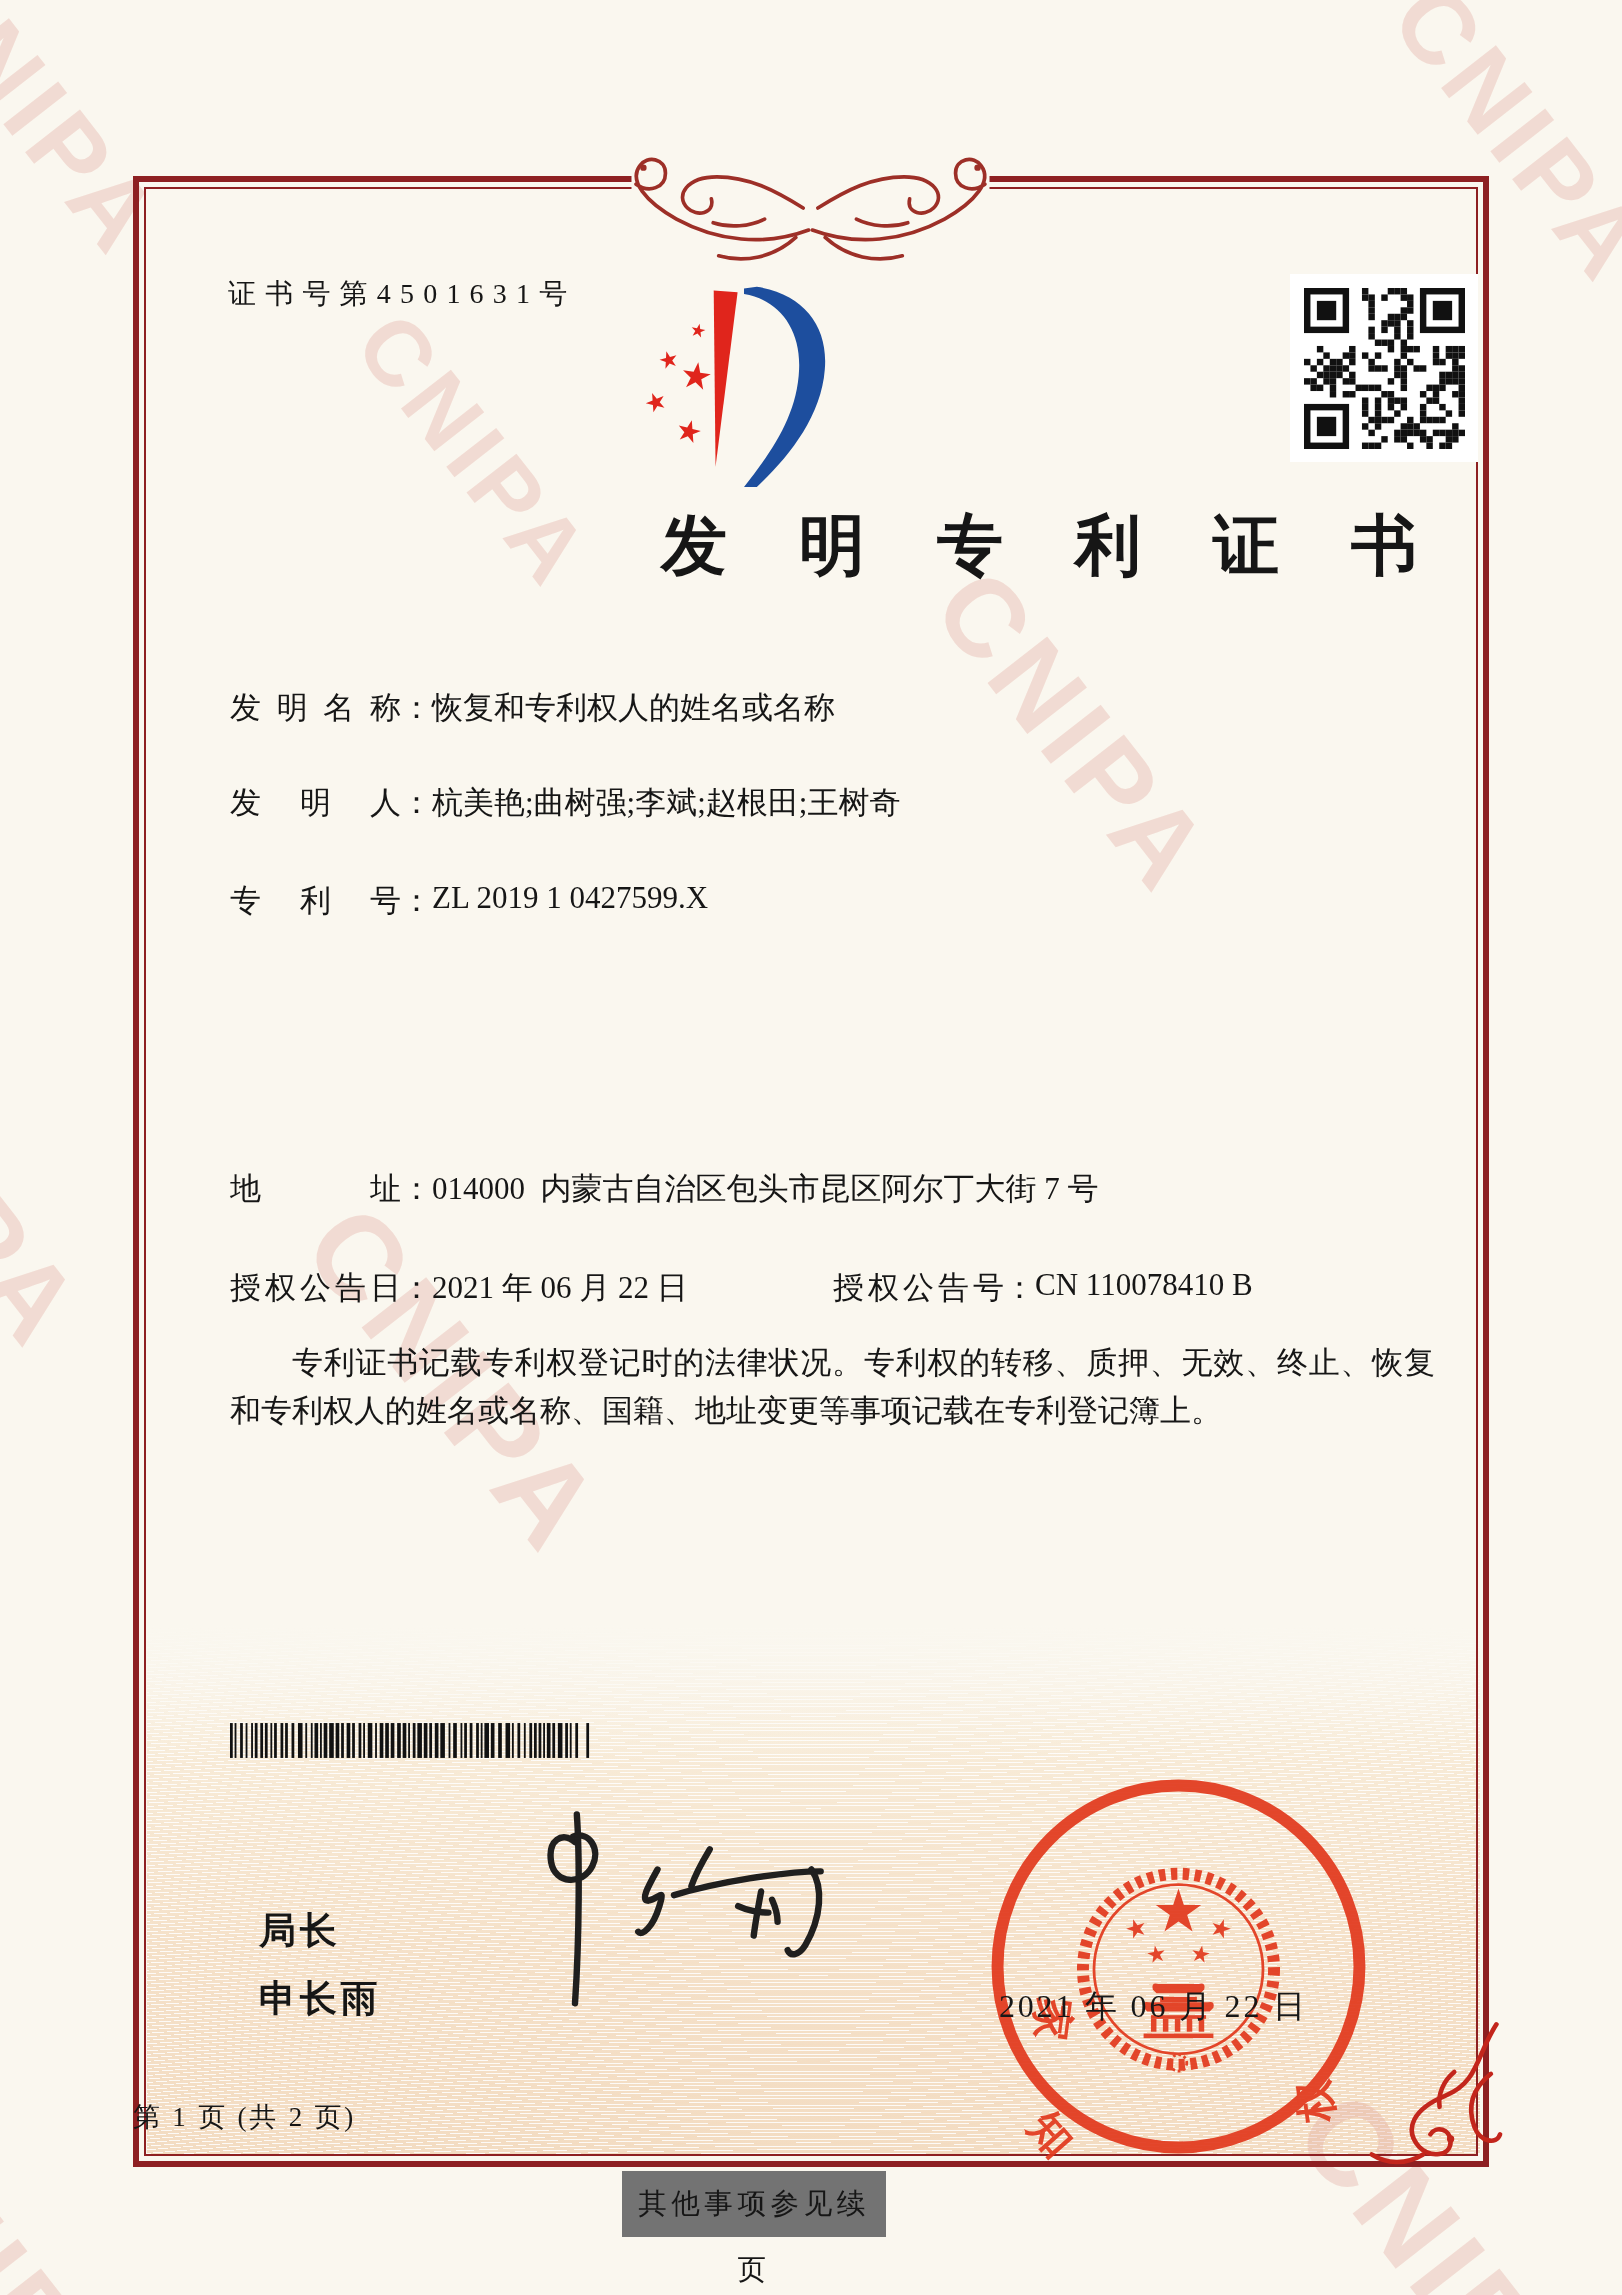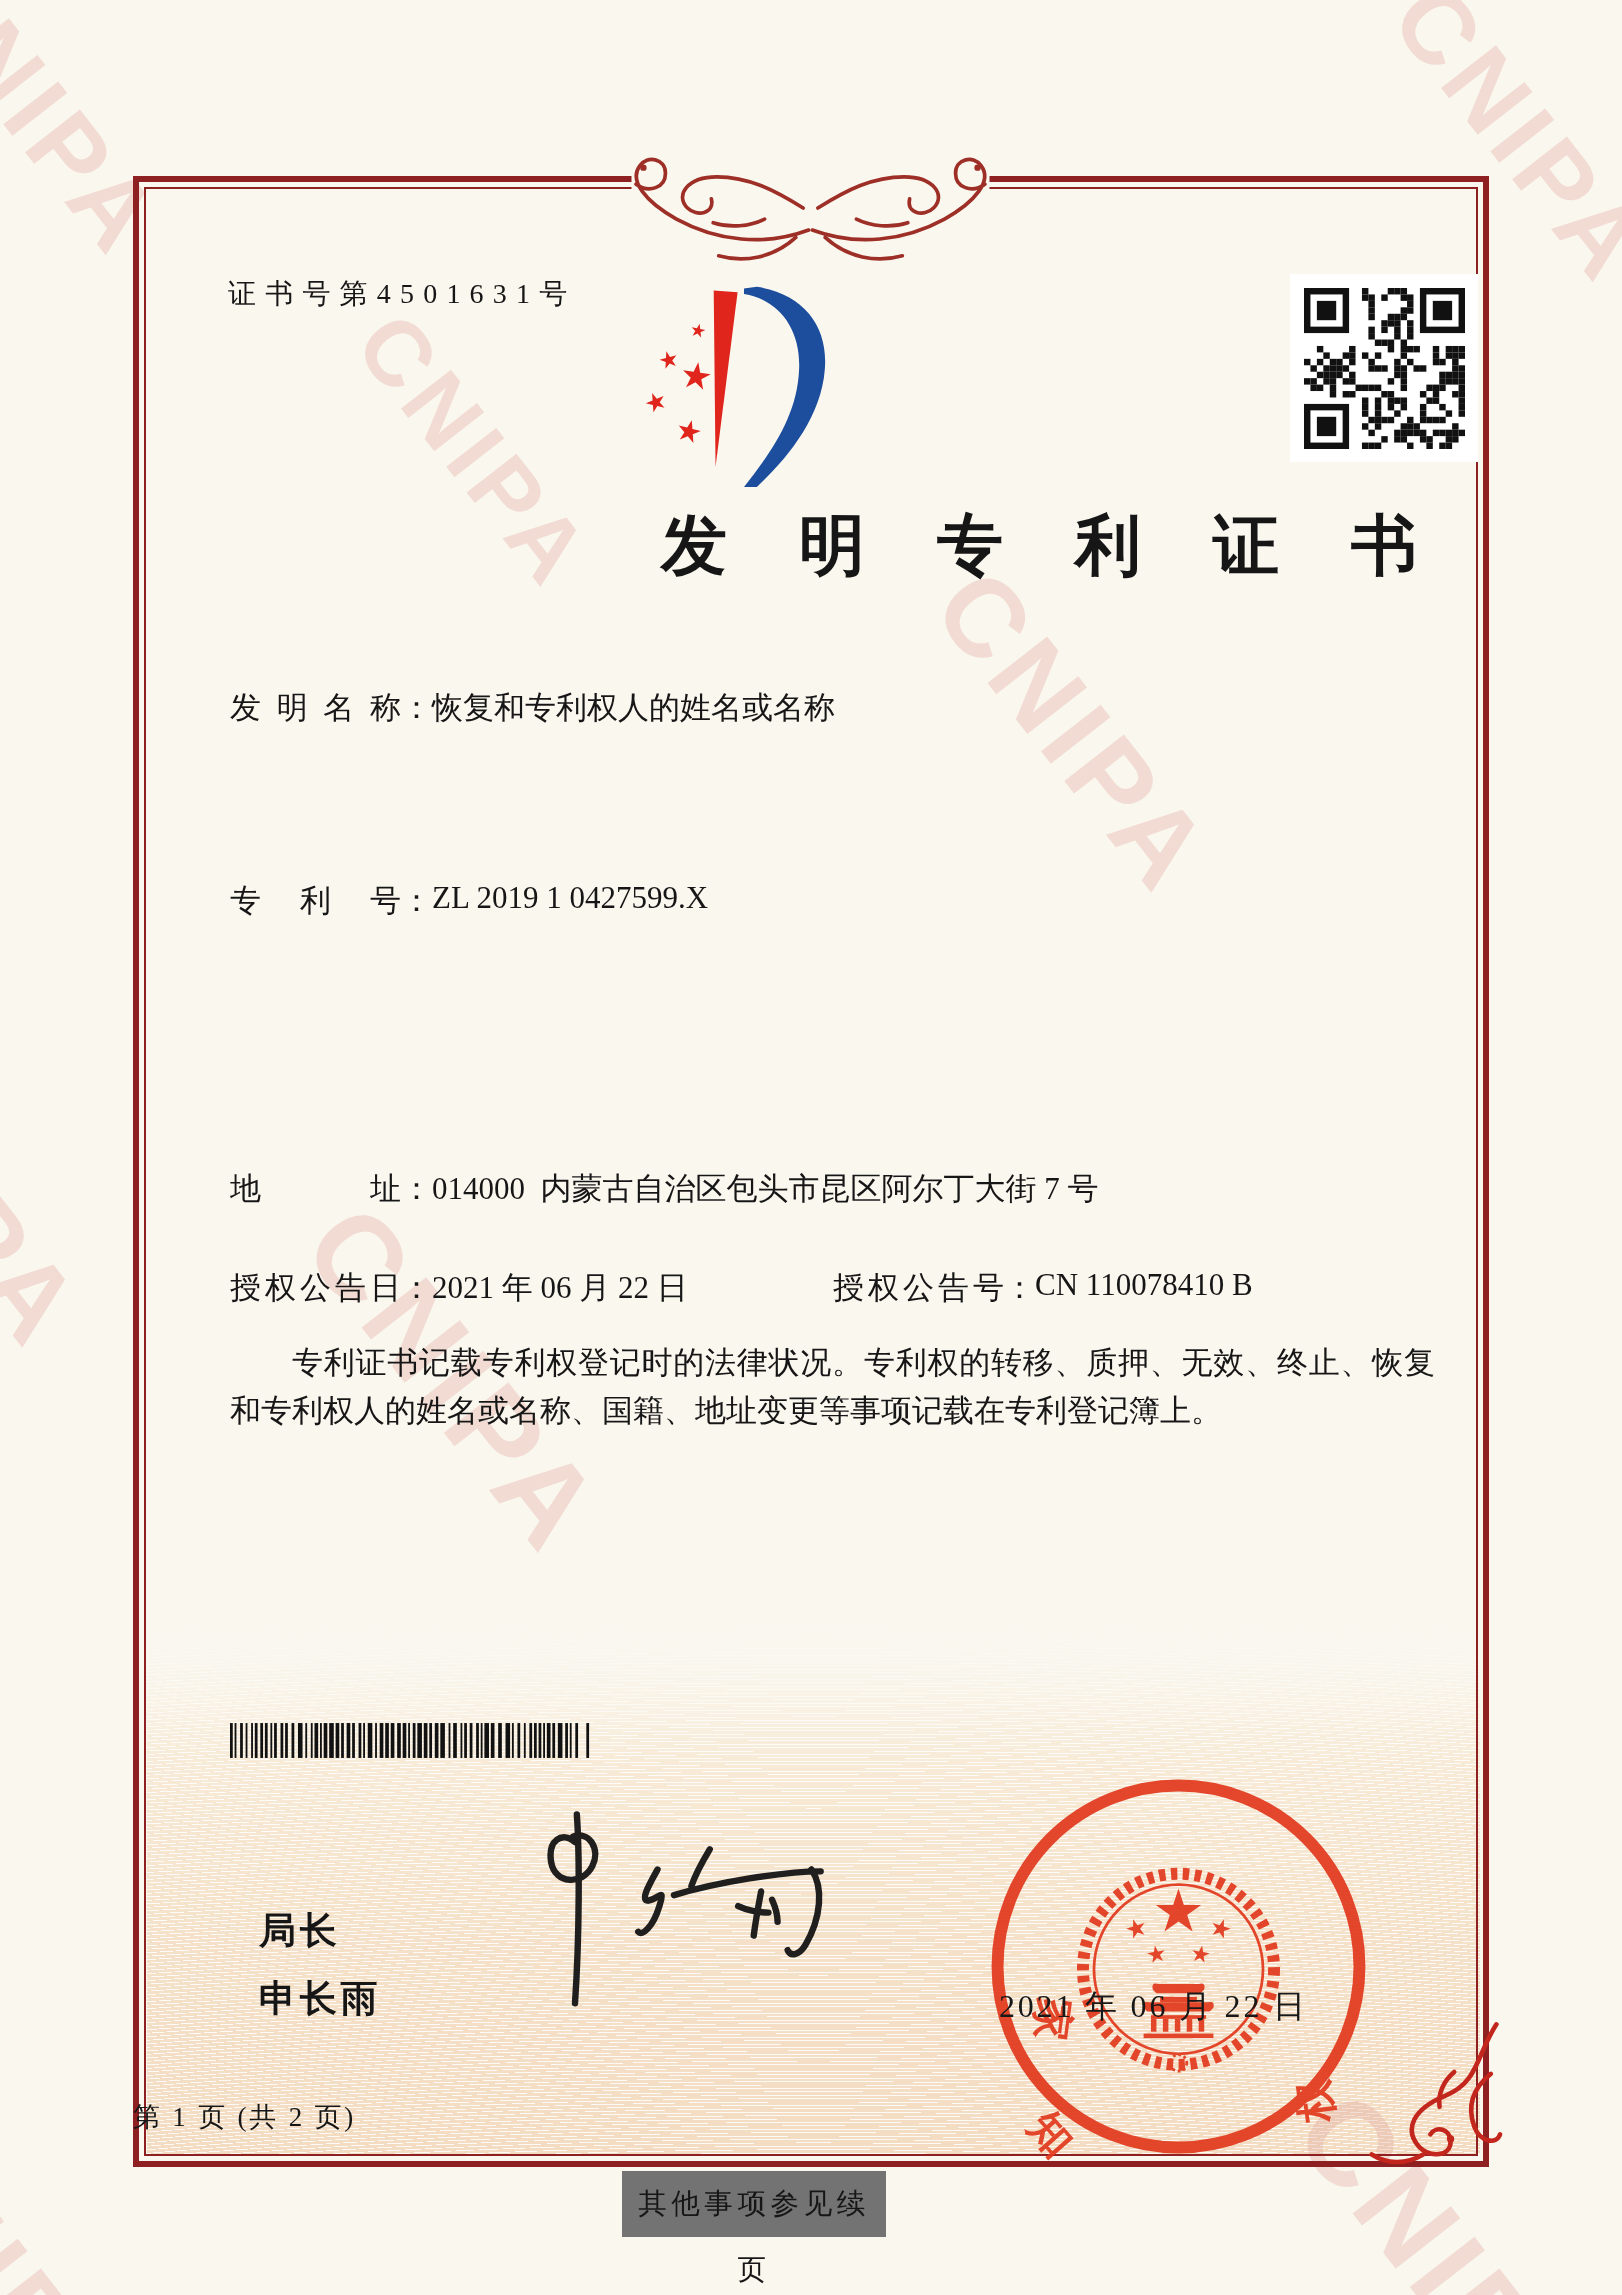--- a/index.html
+++ b/index.html
@@ -304,20 +304,21 @@
         <rect x="140" y="14" width="21" height="21"></rect>
         <rect x="0" y="126" width="49" height="49"></rect>
         <rect fill="#fff" x="7" y="133" width="35" height="35"></rect>
         <rect x="14" y="140" width="21" height="21"></rect>
       </svg>
   </div>
 
   <div class="doc-title">发明专利证书</div>
 
   <div class="frow" style="top:687px"><span class="flabel">发明名称</span><span class="fcolon">：</span><span class="fvalue">恢复和专利权人的姓名或名称</span></div>
+  <div class="frow" style="top:782px"><span class="flabel">发明人</span><span class="fcolon">：</span><span class="fvalue">杭美艳;曲树强;李斌;赵根田;王树奇</span></div>
   <div class="frow" style="top:880px"><span class="flabel">专利号</span><span class="fcolon">：</span><span class="fvalue">ZL 2019 1 0427599.X</span></div>
   <div class="frow" style="top:1168px"><span class="flabel">地址</span><span class="fcolon">：</span><span class="fvalue">014000  内蒙古自治区包头市昆区阿尔丁大街 7 号</span></div>
   <div class="frow" style="top:1267px"><span class="flabel">授权公告日</span><span class="fcolon">：</span><span class="fvalue">2021 年 06 月 22 日</span><span class="fpair2"><span class="flabel">授权公告号</span><span class="fcolon">：</span><span class="fvalue">CN 110078410 B</span></span></div>
 
   <div class="body-text">
     <p>专利证书记载专利权登记时的法律状况。专利权的转移、质押、无效、终止、恢复和专利权人的姓名或名称、国籍、地址变更等事项记载在专利登记簿上。</p>
   </div>
 
   <svg class="barcode" id="barcode-svg" width="360" height="35" viewBox="0 0 392 38" fill="#111">
       <rect x="0" y="0" width="3" height="38"></rect>

